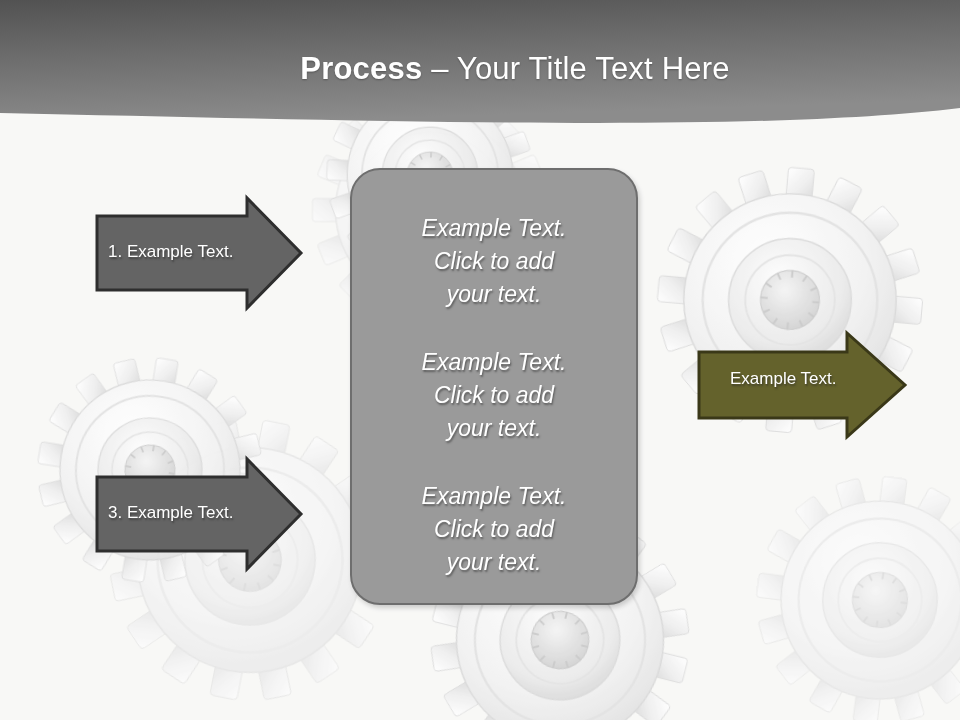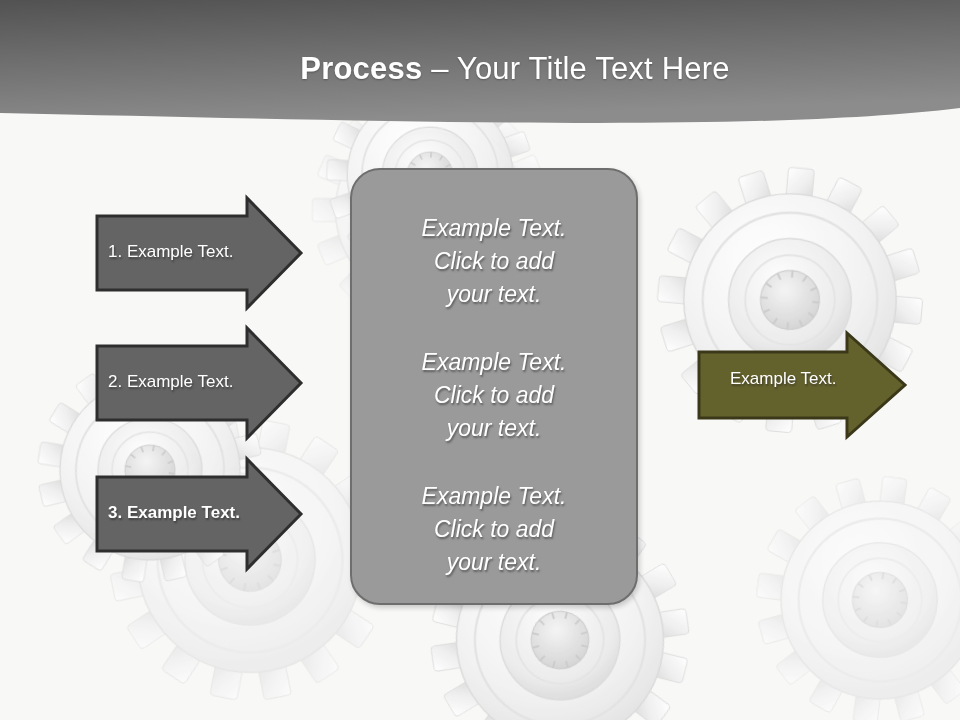--- a/index.html
+++ b/index.html
@@ -98,21 +98,21 @@
     pointer-events: none;
   }
 
   #arrow-1 { left: 95px;  top: 196px; }
   #arrow-2 { left: 95px;  top: 326px; }
   #arrow-3 { left: 95px;  top: 457px; }
   #arrow-out { left: 697px; top: 330px; }
 
   #arrow-1 .arrow-label { left: 13px; top: 46px; }
   #arrow-2 .arrow-label { left: 13px; top: 46px; }
-  #arrow-3 .arrow-label { left: 13px; top: 46px; font-weight: bold; }
+  #arrow-3 .arrow-label { left: 13px; top: 46px; }
   #arrow-out .arrow-label { left: 33px; top: 39px; }
 </style>
 </head>
 <body>
 
 <div id="slide">
 
   <svg id="gears" viewBox="0 0 960 720" xmlns="http://www.w3.org/2000/svg" aria-hidden="true">
     <defs>
       <linearGradient id="gTooth" x1="0" y1="0" x2="1" y2="1">
@@ -261,26 +261,20 @@
     </div>
   </div>
 
   <div class="arrow" id="arrow-1">
     <svg width="210" height="115" viewBox="0 0 210 115" xmlns="http://www.w3.org/2000/svg" aria-hidden="true">
       <path d="M2,20 L152,20 L152,2 L206,57 L152,112 L152,94 L2,94 Z" fill="#646464" stroke="#2e2e2e" stroke-width="3" stroke-linejoin="miter"></path>
     </svg>
     <div class="arrow-label">1. Example Text.</div>
   </div>
 
-  <div class="arrow" id="arrow-2">
-    <svg width="210" height="115" viewBox="0 0 210 115" xmlns="http://www.w3.org/2000/svg" aria-hidden="true">
-      <path d="M2,20 L152,20 L152,2 L206,57 L152,112 L152,94 L2,94 Z" fill="#646464" stroke="#2e2e2e" stroke-width="3" stroke-linejoin="miter"></path>
-    </svg>
-    <div class="arrow-label">2. Example Text.</div>
-  </div>
 
   <div class="arrow" id="arrow-3">
     <svg width="210" height="115" viewBox="0 0 210 115" xmlns="http://www.w3.org/2000/svg" aria-hidden="true">
       <path d="M2,20 L152,20 L152,2 L206,57 L152,112 L152,94 L2,94 Z" fill="#646464" stroke="#2e2e2e" stroke-width="3" stroke-linejoin="miter"></path>
     </svg>
     <div class="arrow-label">3. Example Text.</div>
   </div>
 
   <div class="arrow" id="arrow-out">
     <svg width="212" height="110" viewBox="0 0 212 110" xmlns="http://www.w3.org/2000/svg" aria-hidden="true">

